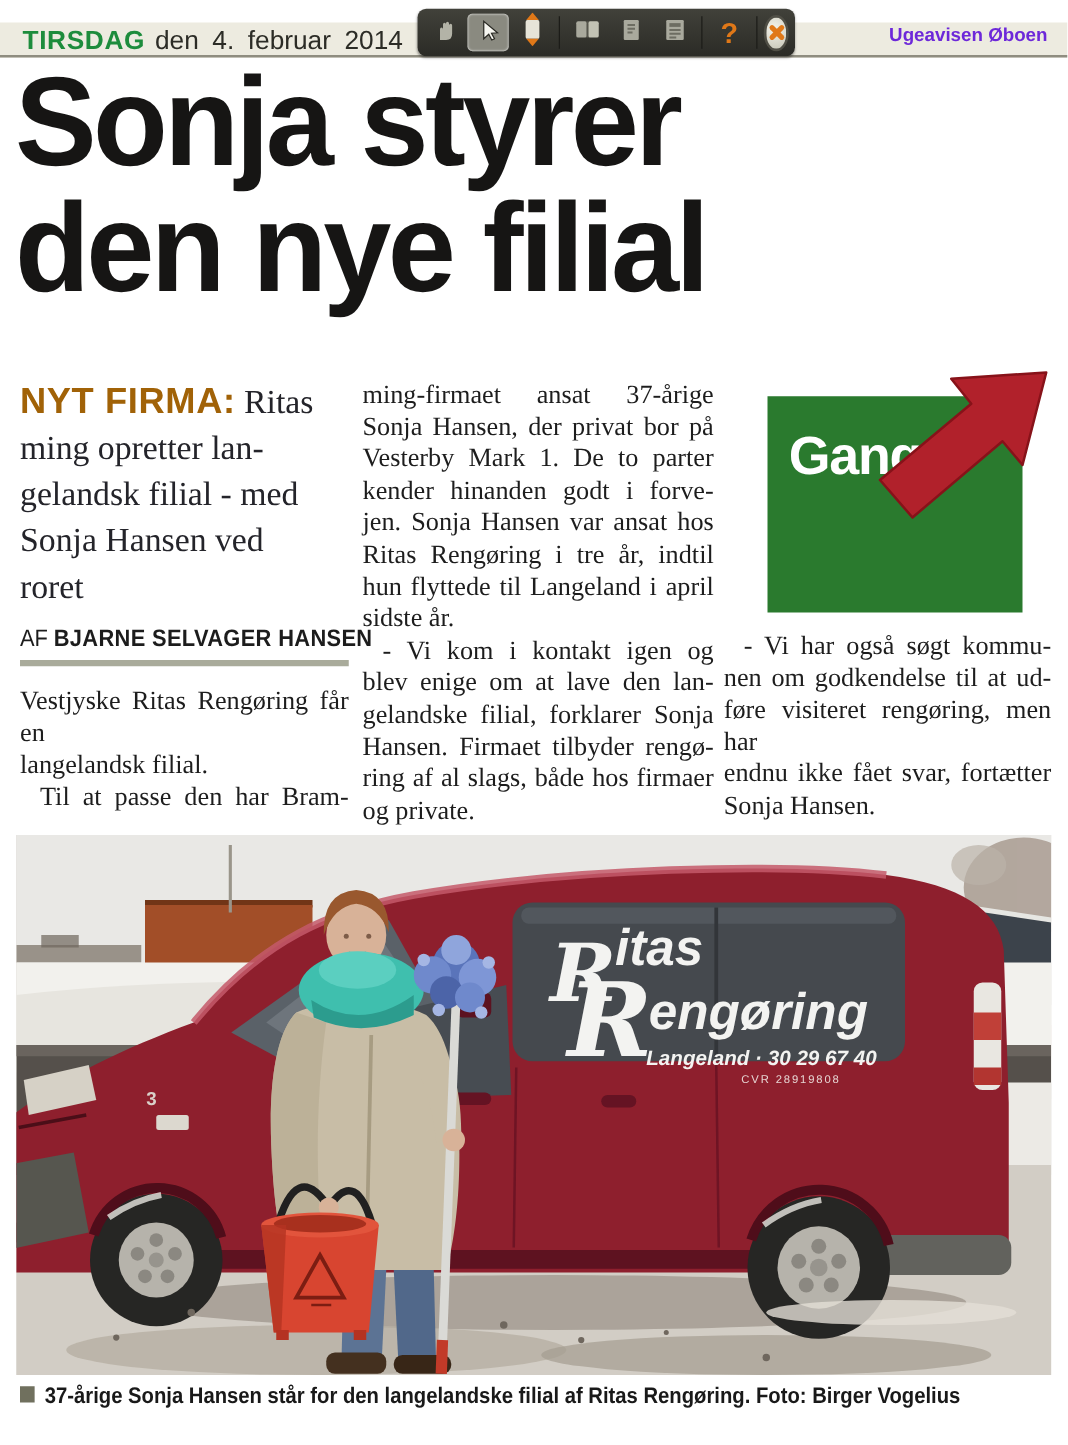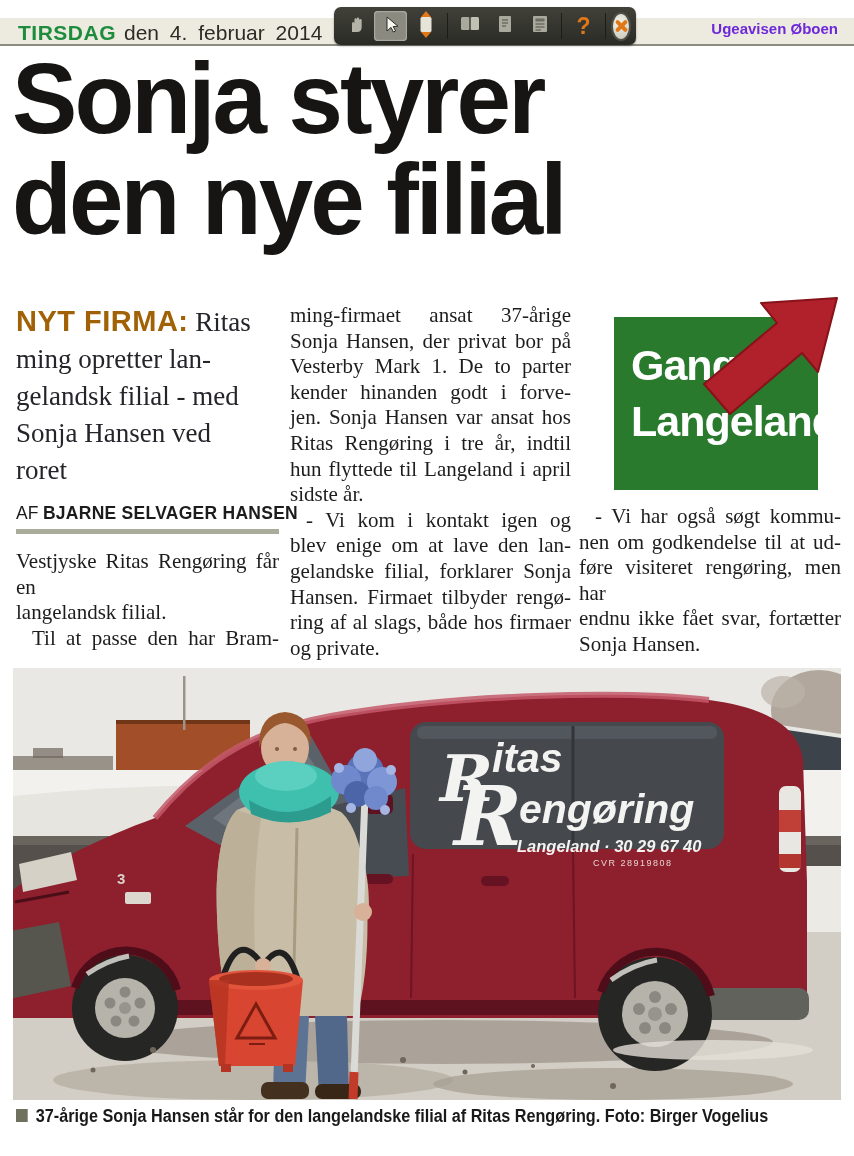--- a/index.html
+++ b/index.html
@@ -195,21 +195,20 @@
       <div class="tline just">blev enige om at lave den lan-</div>
       <div class="tline just">gelandske filial, forklarer Sonja</div>
       <div class="tline just">Hansen. Firmaet tilbyder rengø-</div>
       <div class="tline just">ring af al slags, både hos firmaer</div>
       <div class="tline">og private.</div>
     </div>
 </div>
 
 <div class="badge">
   <div class="bl l1">Gang i</div>
-  <div class="bl l2">Langeland</div>
 </div>
 <div class="arrowbox">
   <svg width="192" height="130" viewBox="0 0 192 130">
     <polygon points="183,8 164,82 148,63 76,124 50,94 123,33 107,13" fill="#b1212b" stroke="#871219" stroke-width="2" stroke-linejoin="round"></polygon>
   </svg>
 </div>
 <div class="col3text bodytext">
     <div class="tline just ind">- Vi har også søgt kommu-</div>
     <div class="tline just">nen om godkendelse til at ud-</div>
     <div class="tline just">føre visiteret rengøring, men har</div>

